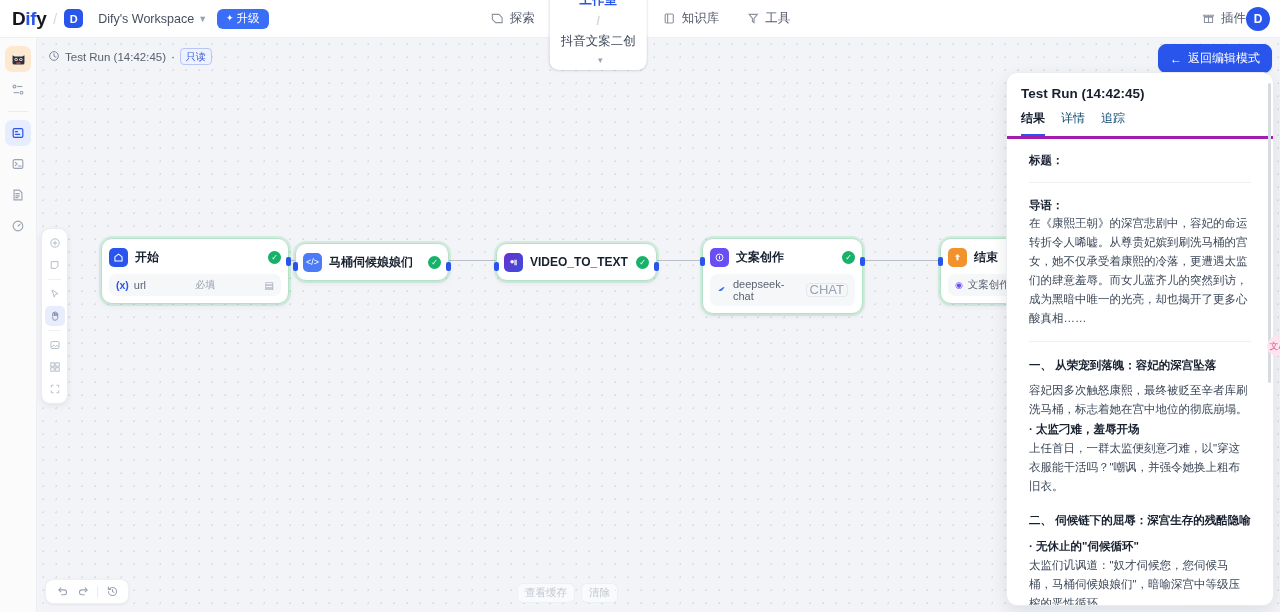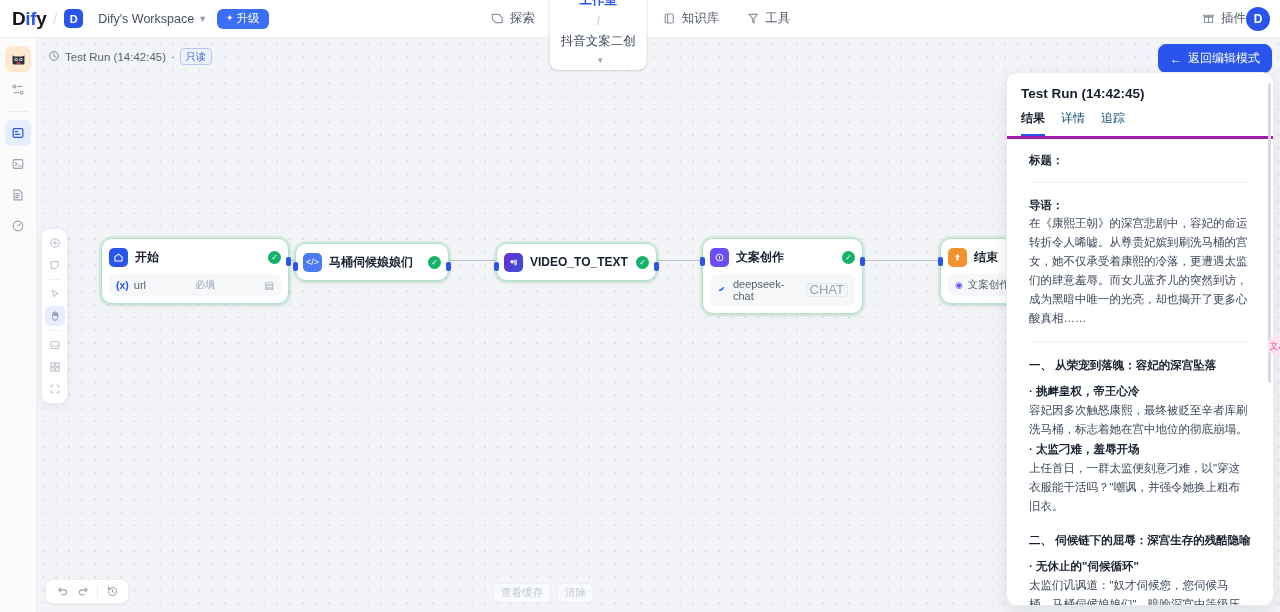--- a/index.html
+++ b/index.html
@@ -166,21 +166,21 @@
 
   .undo-bar {
     position: absolute; left: 8px; bottom: 8px; height: 25px; background: #fff;
     border: 1px solid #edeff2; border-radius: 8px; box-shadow: 0 1px 3px rgba(16,24,40,.06);
     display: flex; align-items: center; gap: 3px; padding: 0 7px;
   }
   .ub-item { width: 18px; height: 18px; display:flex; align-items:center; justify-content:center;
     color: #9aa3b2; font-size: 12px; cursor: pointer;}
   .ub-sep { width: 1px; height: 12px; background: #e9ebef; margin: 0 2px; }
 
-  .ghost-bar { position: absolute; left: 456px; bottom: 9px; display: flex; gap: 6px; }
+  .ghost-bar { position: absolute; left: 480px; bottom: 9px; display: flex; gap: 6px; }
   .ghost-btn {
     background: rgba(255,255,255,.55); border: 1px solid rgba(228,231,236,.6);
     border-radius: 6px; font-size: 10.5px; color: #c2c8d2; padding: 2px 7px; cursor: pointer;
   }
 
   
   .panel {
     position: absolute; top: 72px; right: 6px; width: 268px; height: 534px;
     background: #fff; border: 1px solid #eaecf0; border-radius: 11px;
     box-shadow: 0 6px 18px rgba(16,24,40,.09); z-index: 55; overflow: hidden;
@@ -542,21 +542,20 @@
   </div>
   <div class="panel-body">
     <div class="p-h">标题：</div>
     <div class="p-rule"></div>
     <div class="p-h">导语：</div>
     <div class="p-t">在《康熙王朝》的深宫悲剧中，容妃的命运转折令人唏嘘。从尊贵妃嫔到刷洗马桶的宫女，她不仅承受着康熙的冷落，更遭遇太监们的肆意羞辱。而女儿蓝齐儿的突然到访，成为黑暗中唯一的光亮，却也揭开了更多心酸真相……</div>
     <div class="p-rule"></div>
 
     <div>
       <div class="p-sec">一、 从荣宠到落魄：容妃的深宫坠落</div>
-      <div class="p-bullet">· 挑衅皇权，帝王心冷</div>
       <div class="p-t">容妃因多次触怒康熙，最终被贬至辛者库刷洗马桶，标志着她在宫中地位的彻底崩塌。</div>
       <div class="p-bullet">· 太监刁难，羞辱开场</div>
       <div class="p-t">上任首日，一群太监便刻意刁难，以"穿这衣服能干活吗？"嘲讽，并强令她换上粗布旧衣。</div>
     </div>
 
     <div style="height:14px"></div>
 
     <div>
       <div class="p-sec">二、 伺候链下的屈辱：深宫生存的残酷隐喻</div>
       <div class="p-bullet">· 无休止的"伺候循环"</div>

